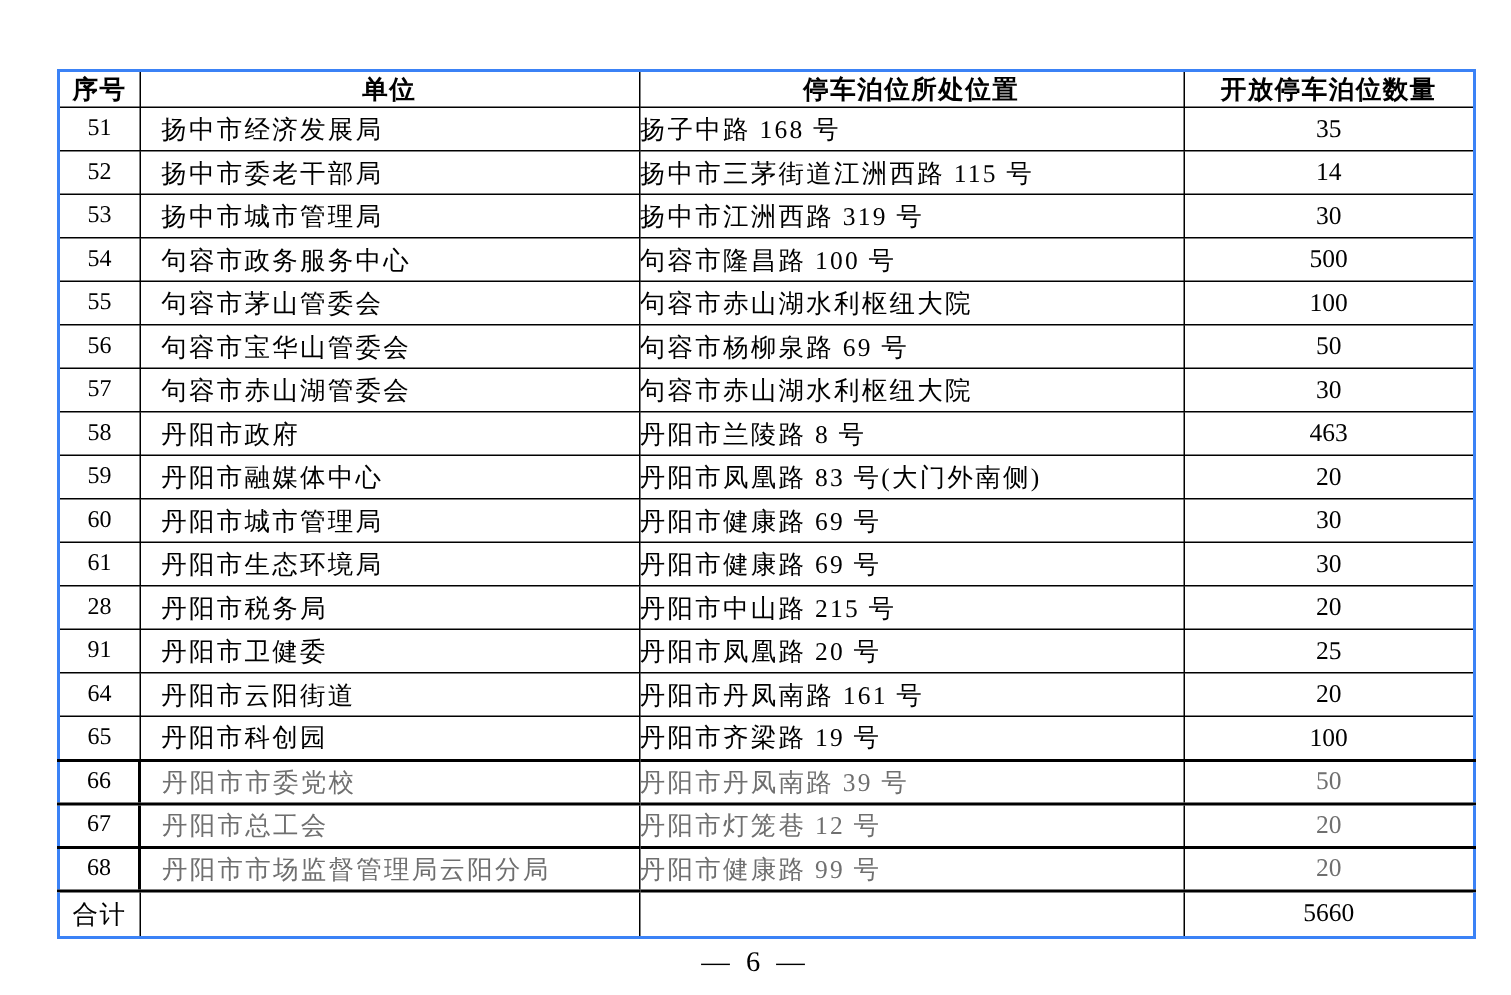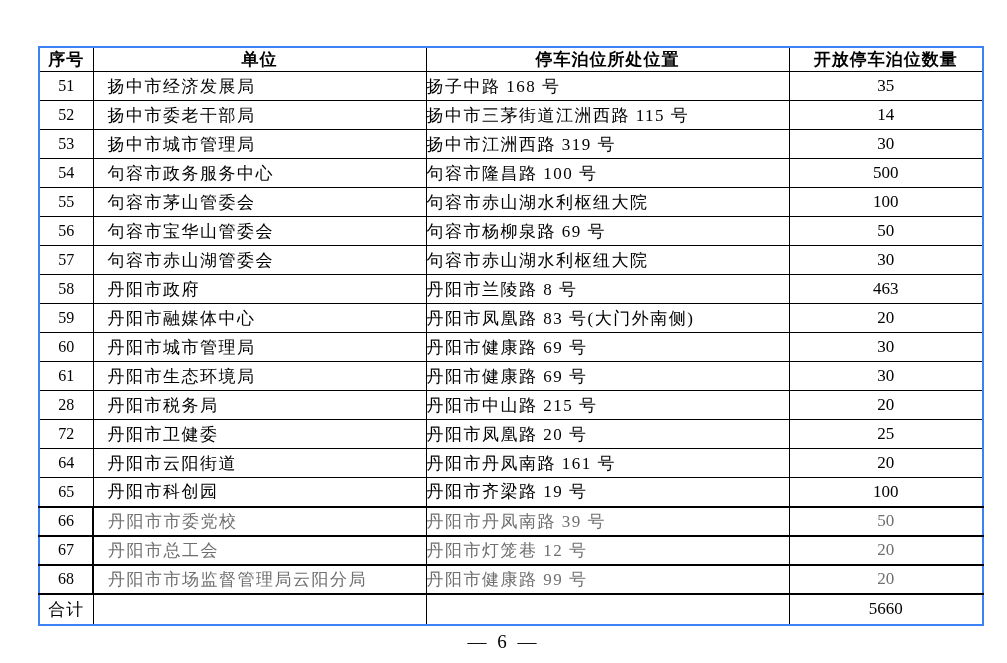--- a/index.html
+++ b/index.html
@@ -149,21 +149,21 @@
     <td class="col-loc">丹阳市健康路 69 号</td>
     <td class="col-count">30</td>
   </tr>
         <tr>
     <td class="col-no">28</td>
     <td class="col-unit">丹阳市税务局</td>
     <td class="col-loc">丹阳市中山路 215 号</td>
     <td class="col-count">20</td>
   </tr>
         <tr>
-    <td class="col-no">72</td>
+    <td class="col-no">91</td>
     <td class="col-unit">丹阳市卫健委</td>
     <td class="col-loc">丹阳市凤凰路 20 号</td>
     <td class="col-count">25</td>
   </tr>
         <tr>
     <td class="col-no">64</td>
     <td class="col-unit">丹阳市云阳街道</td>
     <td class="col-loc">丹阳市丹凤南路 161 号</td>
     <td class="col-count">20</td>
   </tr>

